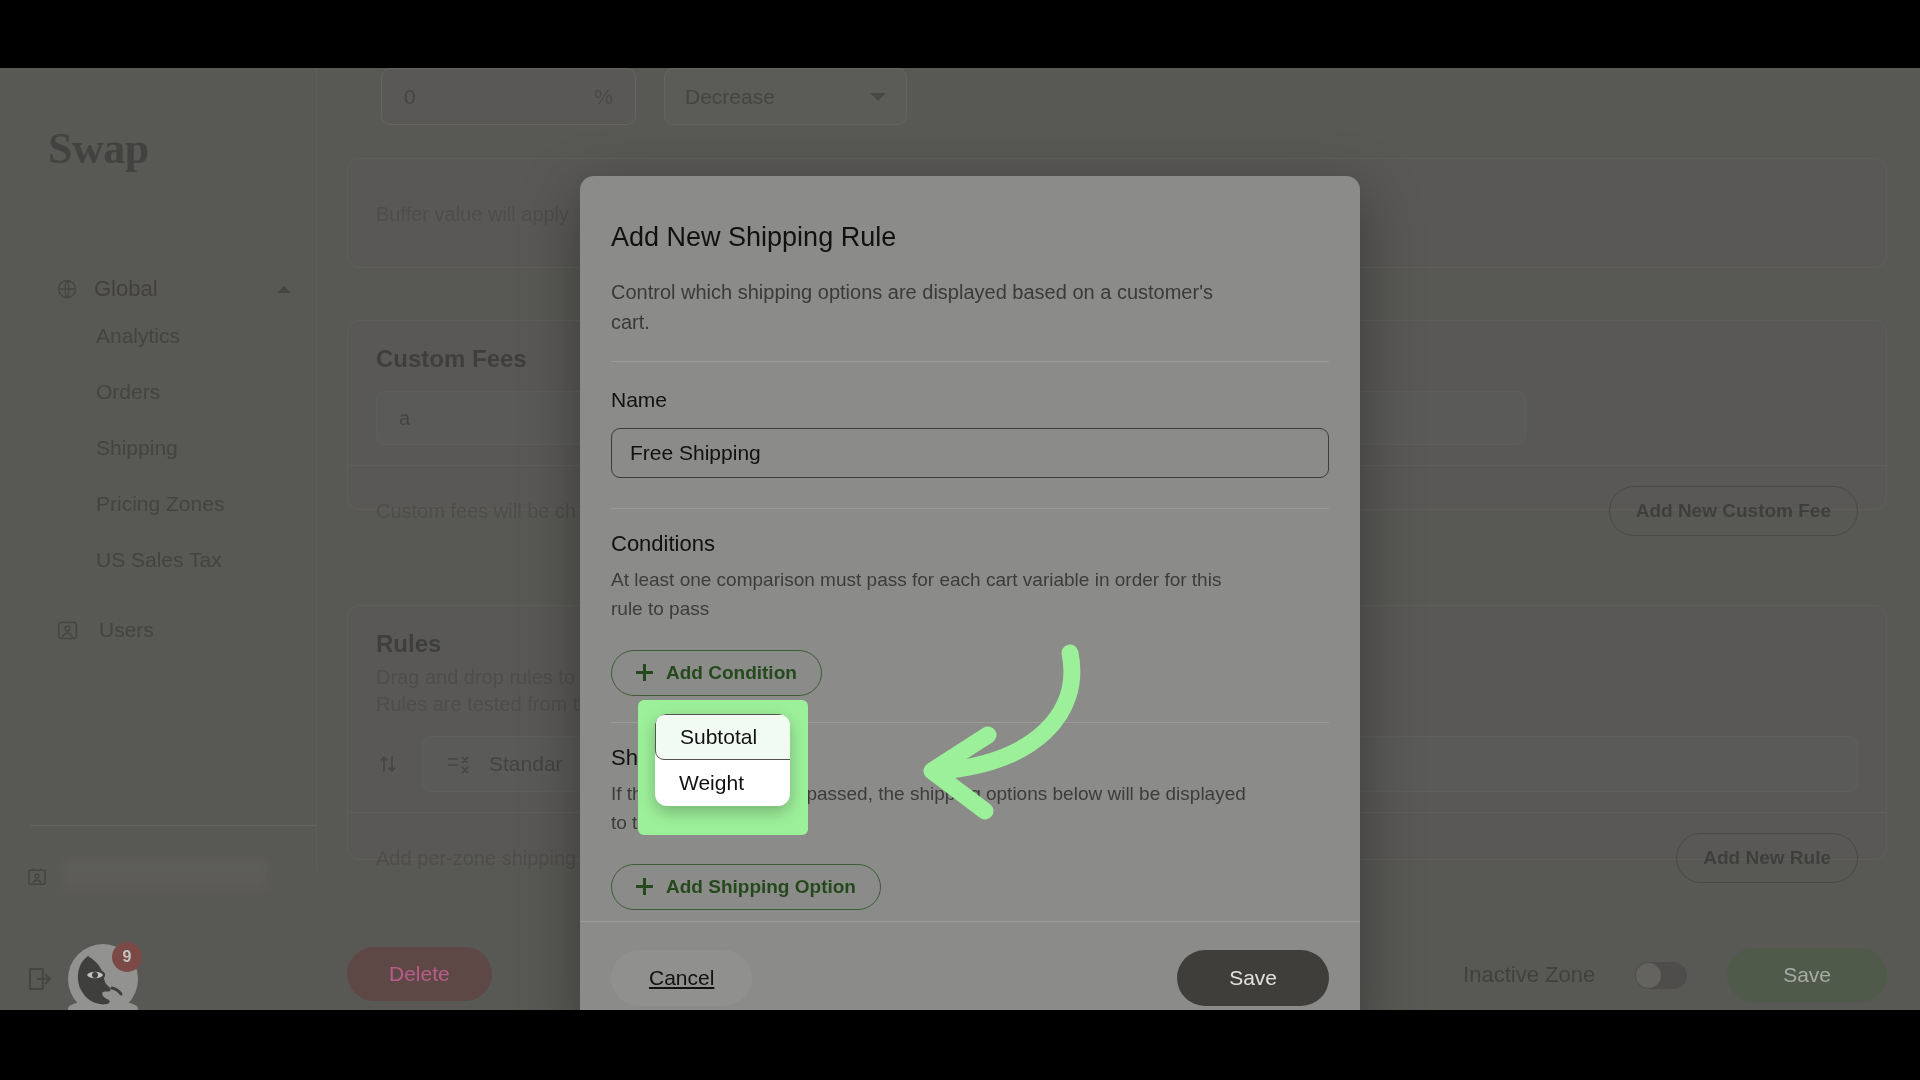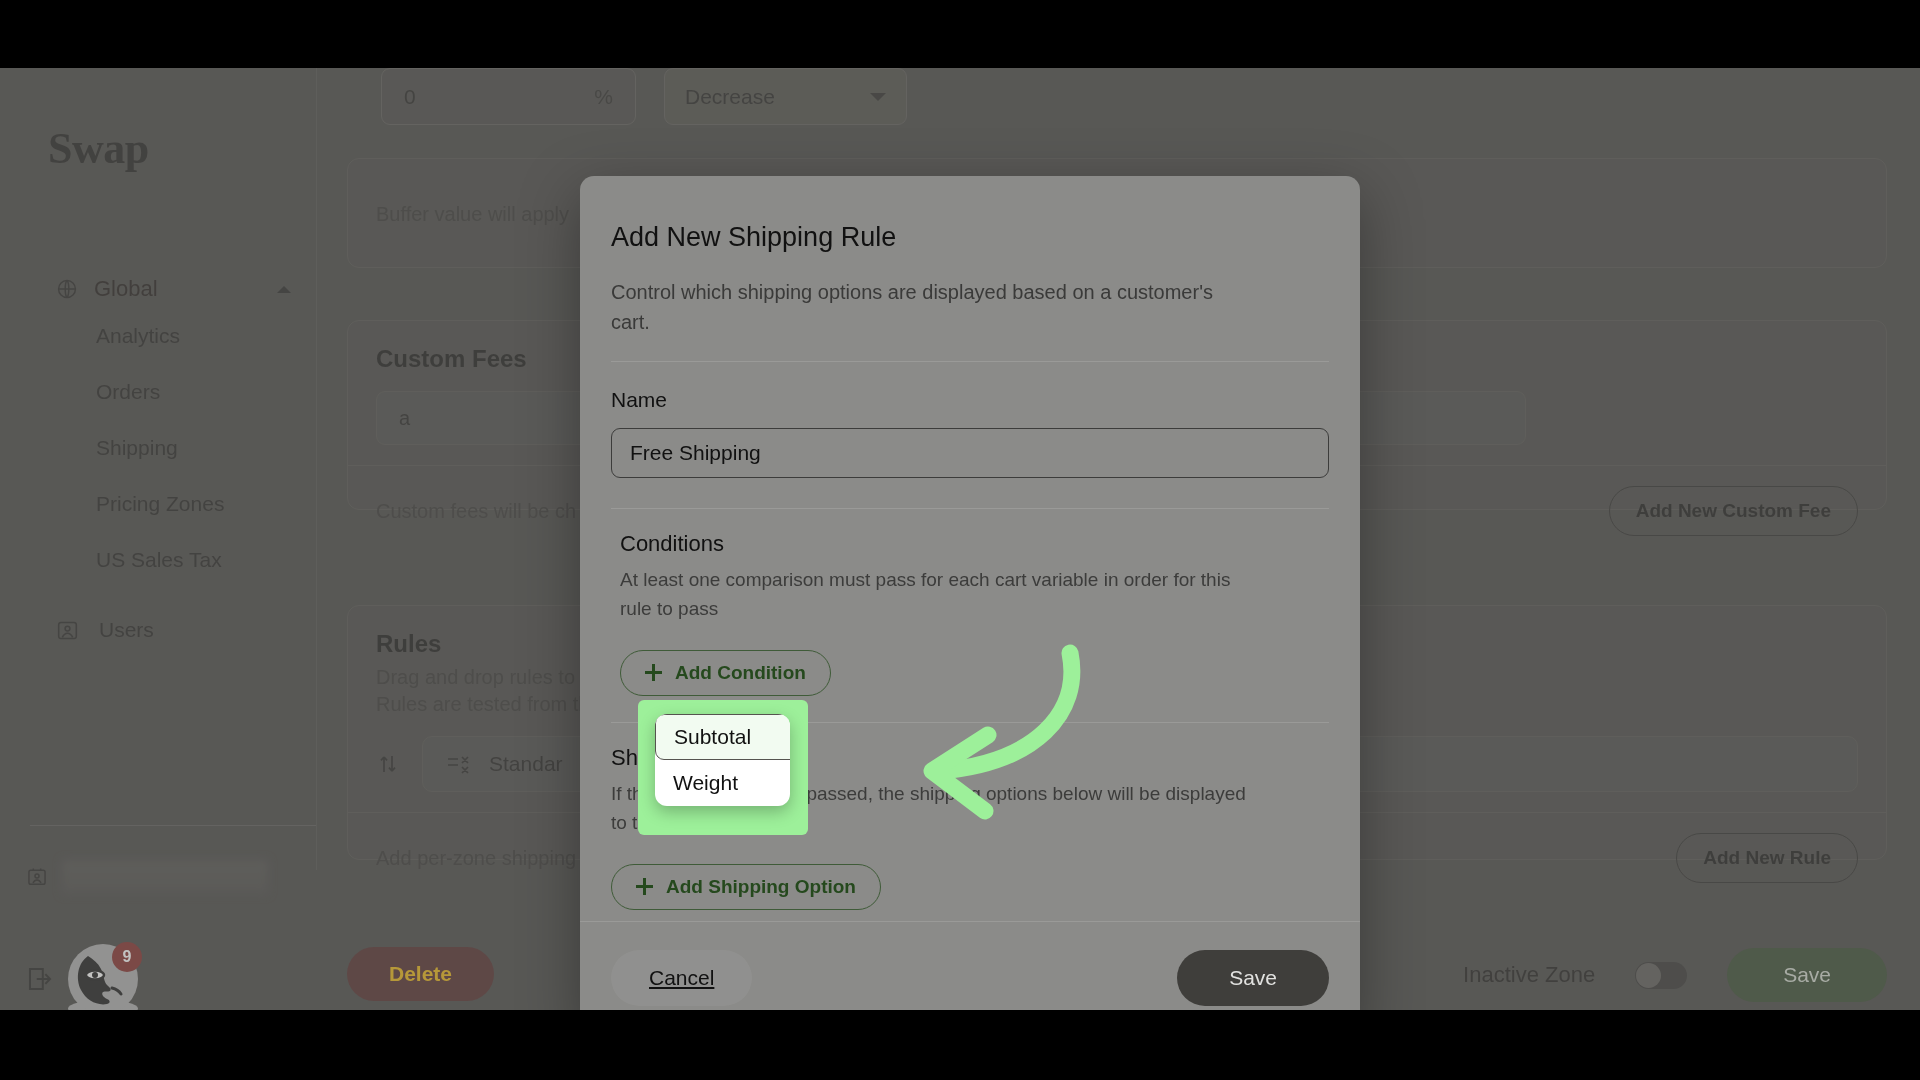--- a/index.html
+++ b/index.html
@@ -130,22 +130,22 @@
   .sortable-ic { width:24px; height:24px; }
   .rule-chip {
     flex:1; border:1px solid #4b4a46; border-radius:10px; background:#434240;
     height: 56px; display:flex; align-items:center; gap: 18px; padding: 0 22px;
     font-size: 21px; color:#191816;
   }
   .filter-ic { width:26px;height:26px;flex:0 0 26px; }
 
   .btn-delete {
     position:absolute; left: 30px; top: 879px;
-    background:#4a2220; color:#eab308; border:none; border-radius:999px;
-    padding: 15px 42px; font-size: 21px; font-weight: bold;
+    background:#4a2220; color:#ec4899; border:none; border-radius:999px;
+    padding: 15px 42px; font-size: 21px;
   }
   .bottom-right {
     position:absolute; right: 33px; top: 880px;
     display:flex; align-items:center; gap: 40px;
   }
   .bottom-right .lbl { font-size: 22px; color:#141311; }
   .toggle {
     width: 52px; height: 27px; border-radius:999px; background:#2c2b29;
     position:relative;
   }
@@ -221,21 +221,21 @@
     border-radius: 6px;
     z-index: 40;
   }
   .dropdown {
     position:absolute; left: 17px; top: 14px; width: 135px;
     background:#fff; border-radius: 12px;
     box-shadow: 0 6px 16px rgba(0,0,0,.25);
     overflow:hidden; z-index: 41;
   }
   .dd-item {
-    height: 46px; display:flex; align-items:center; padding: 0 18px;
+    height: 46px; display:flex; align-items:center; padding: 0 24px;
     font-size: 21px; color:#111;
   }
   .dd-item.sel { background:#f2fbf1; }
 
   .arrow-svg {
     position:absolute; left: 820px; top: 575px;
     width: 270px; height: 200px; z-index: 45; pointer-events:none;
   }
 
   
@@ -406,21 +406,21 @@
         <div class="m-sub">Control which shipping options are displayed based on a customer's cart.</div>
         <div class="m-hr"></div>
 
         <div class="m-label">Name</div>
         <div class="m-input">
           <span>Free Shipping</span>
         </div>
 
         <div class="m-hr" style="margin-top:30px;"></div>
 
-        <div style="margin-top:22px;margin-left:9px;">
+        <div style="margin-top:22px;">
           <div class="m-sec-title">Conditions</div>
           <div class="m-sec-sub">At least one comparison must pass for each cart variable in order for this rule to pass</div>
           <button class="pill-green" style="margin-top:26px;">
             <span class="plus"></span>
             <span>Add Condition</span>
           </button>
         </div>
 
         <div class="m-hr" style="margin-top:26px;"></div>
 

